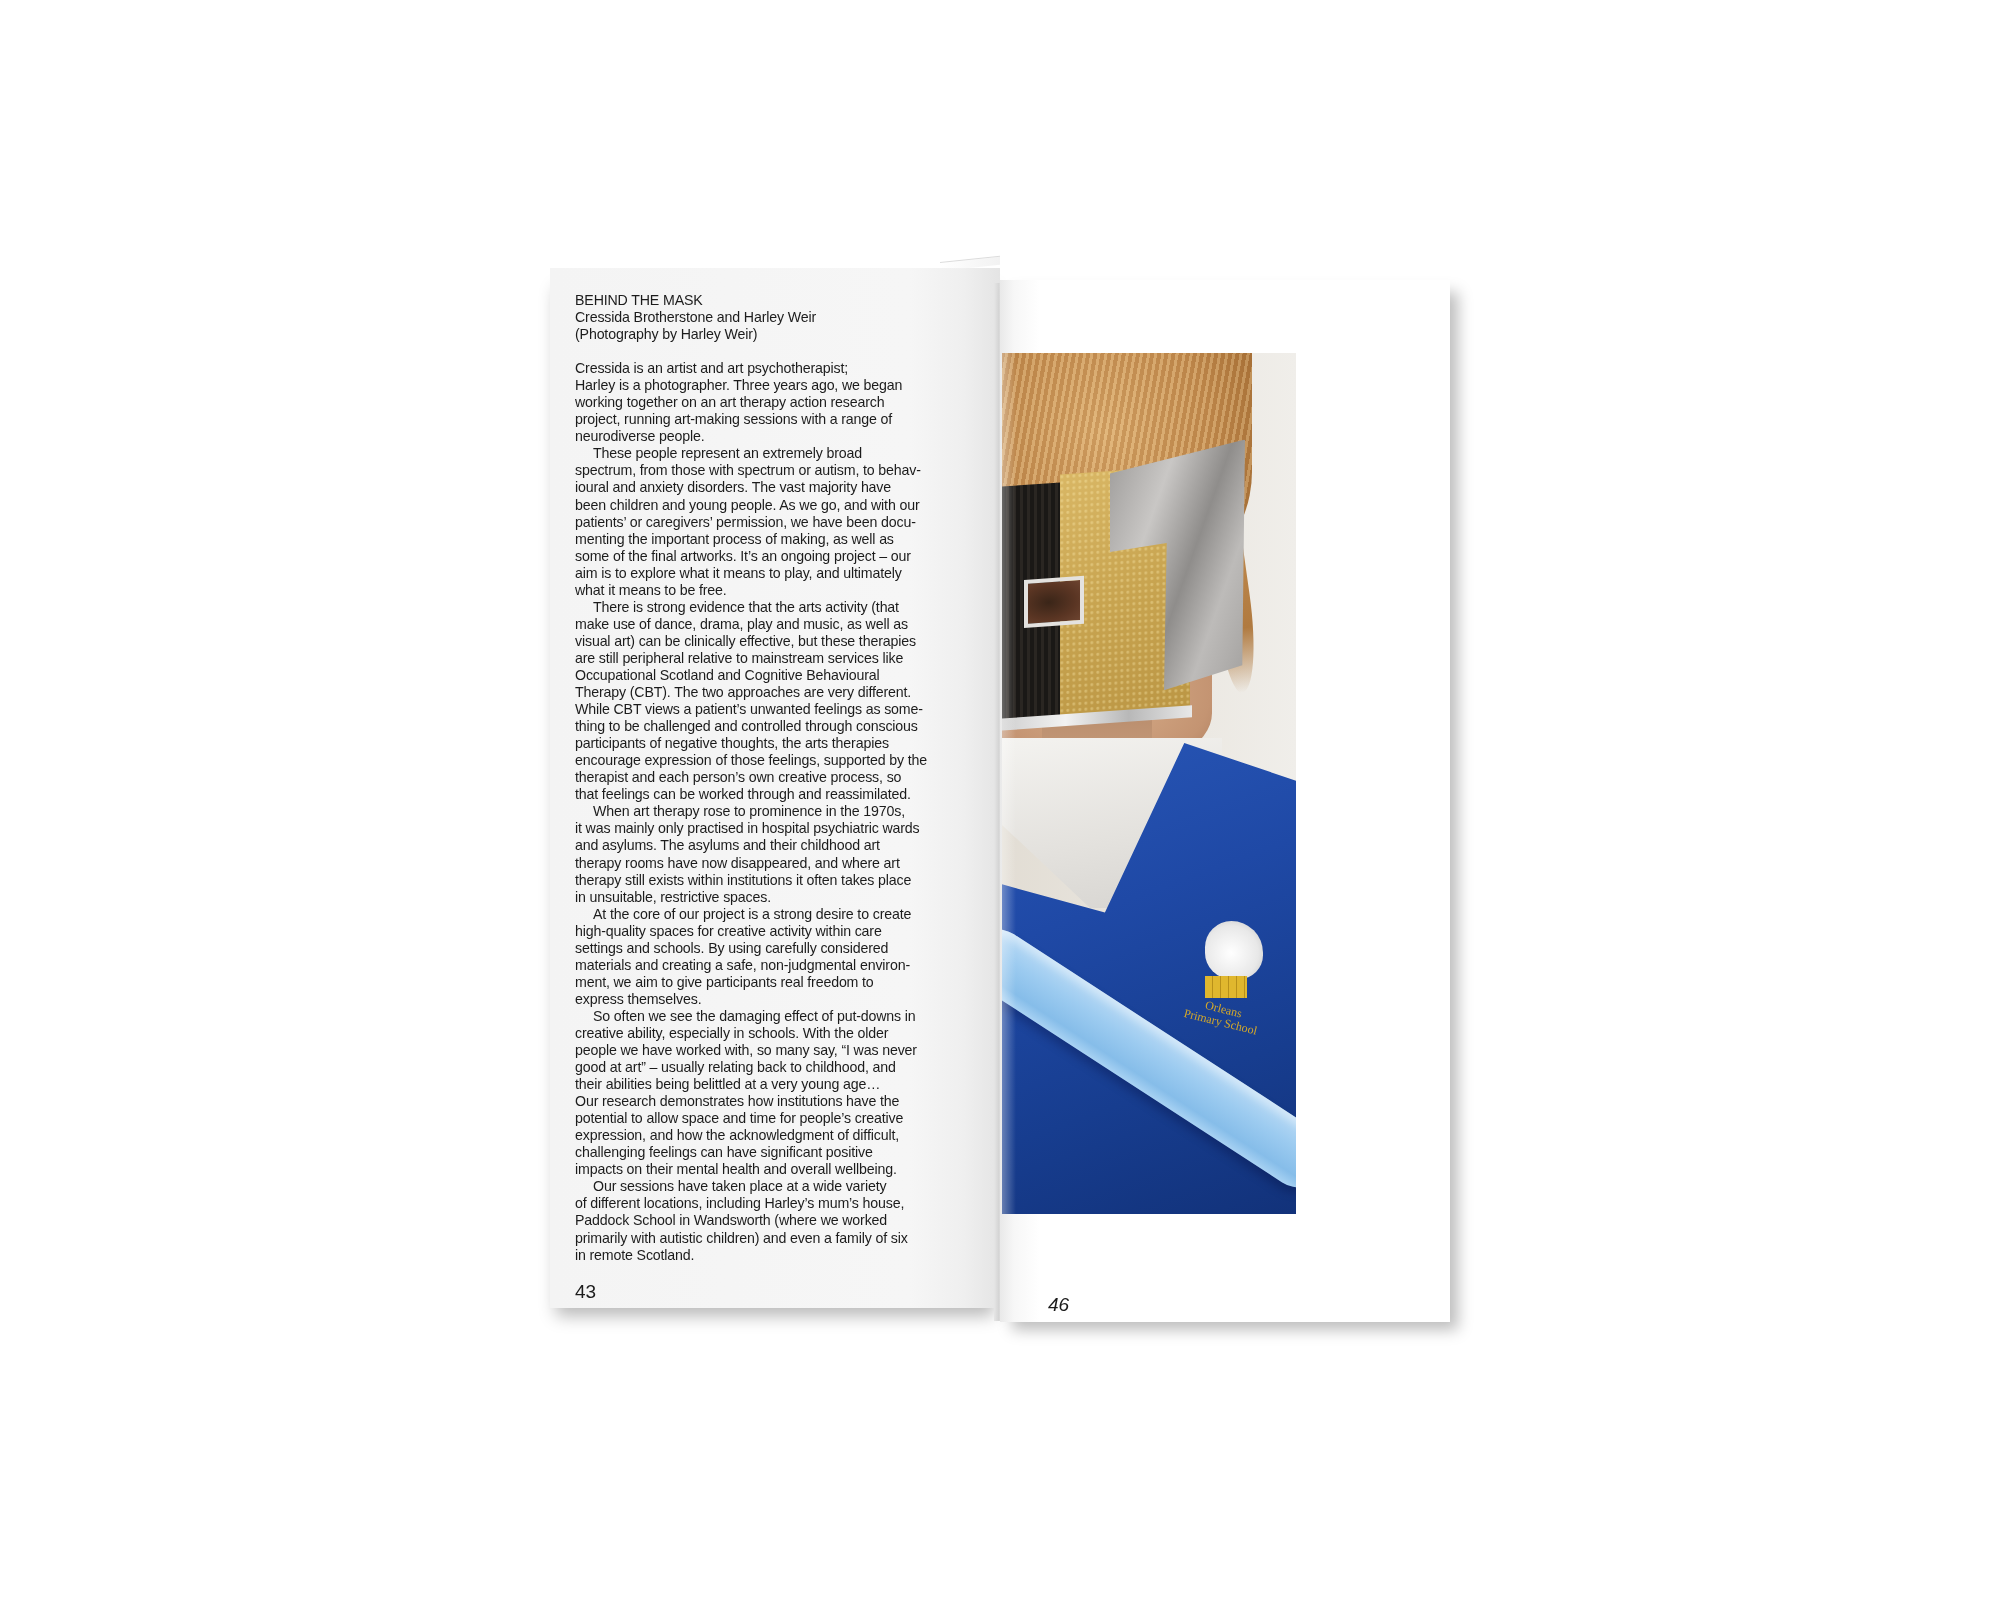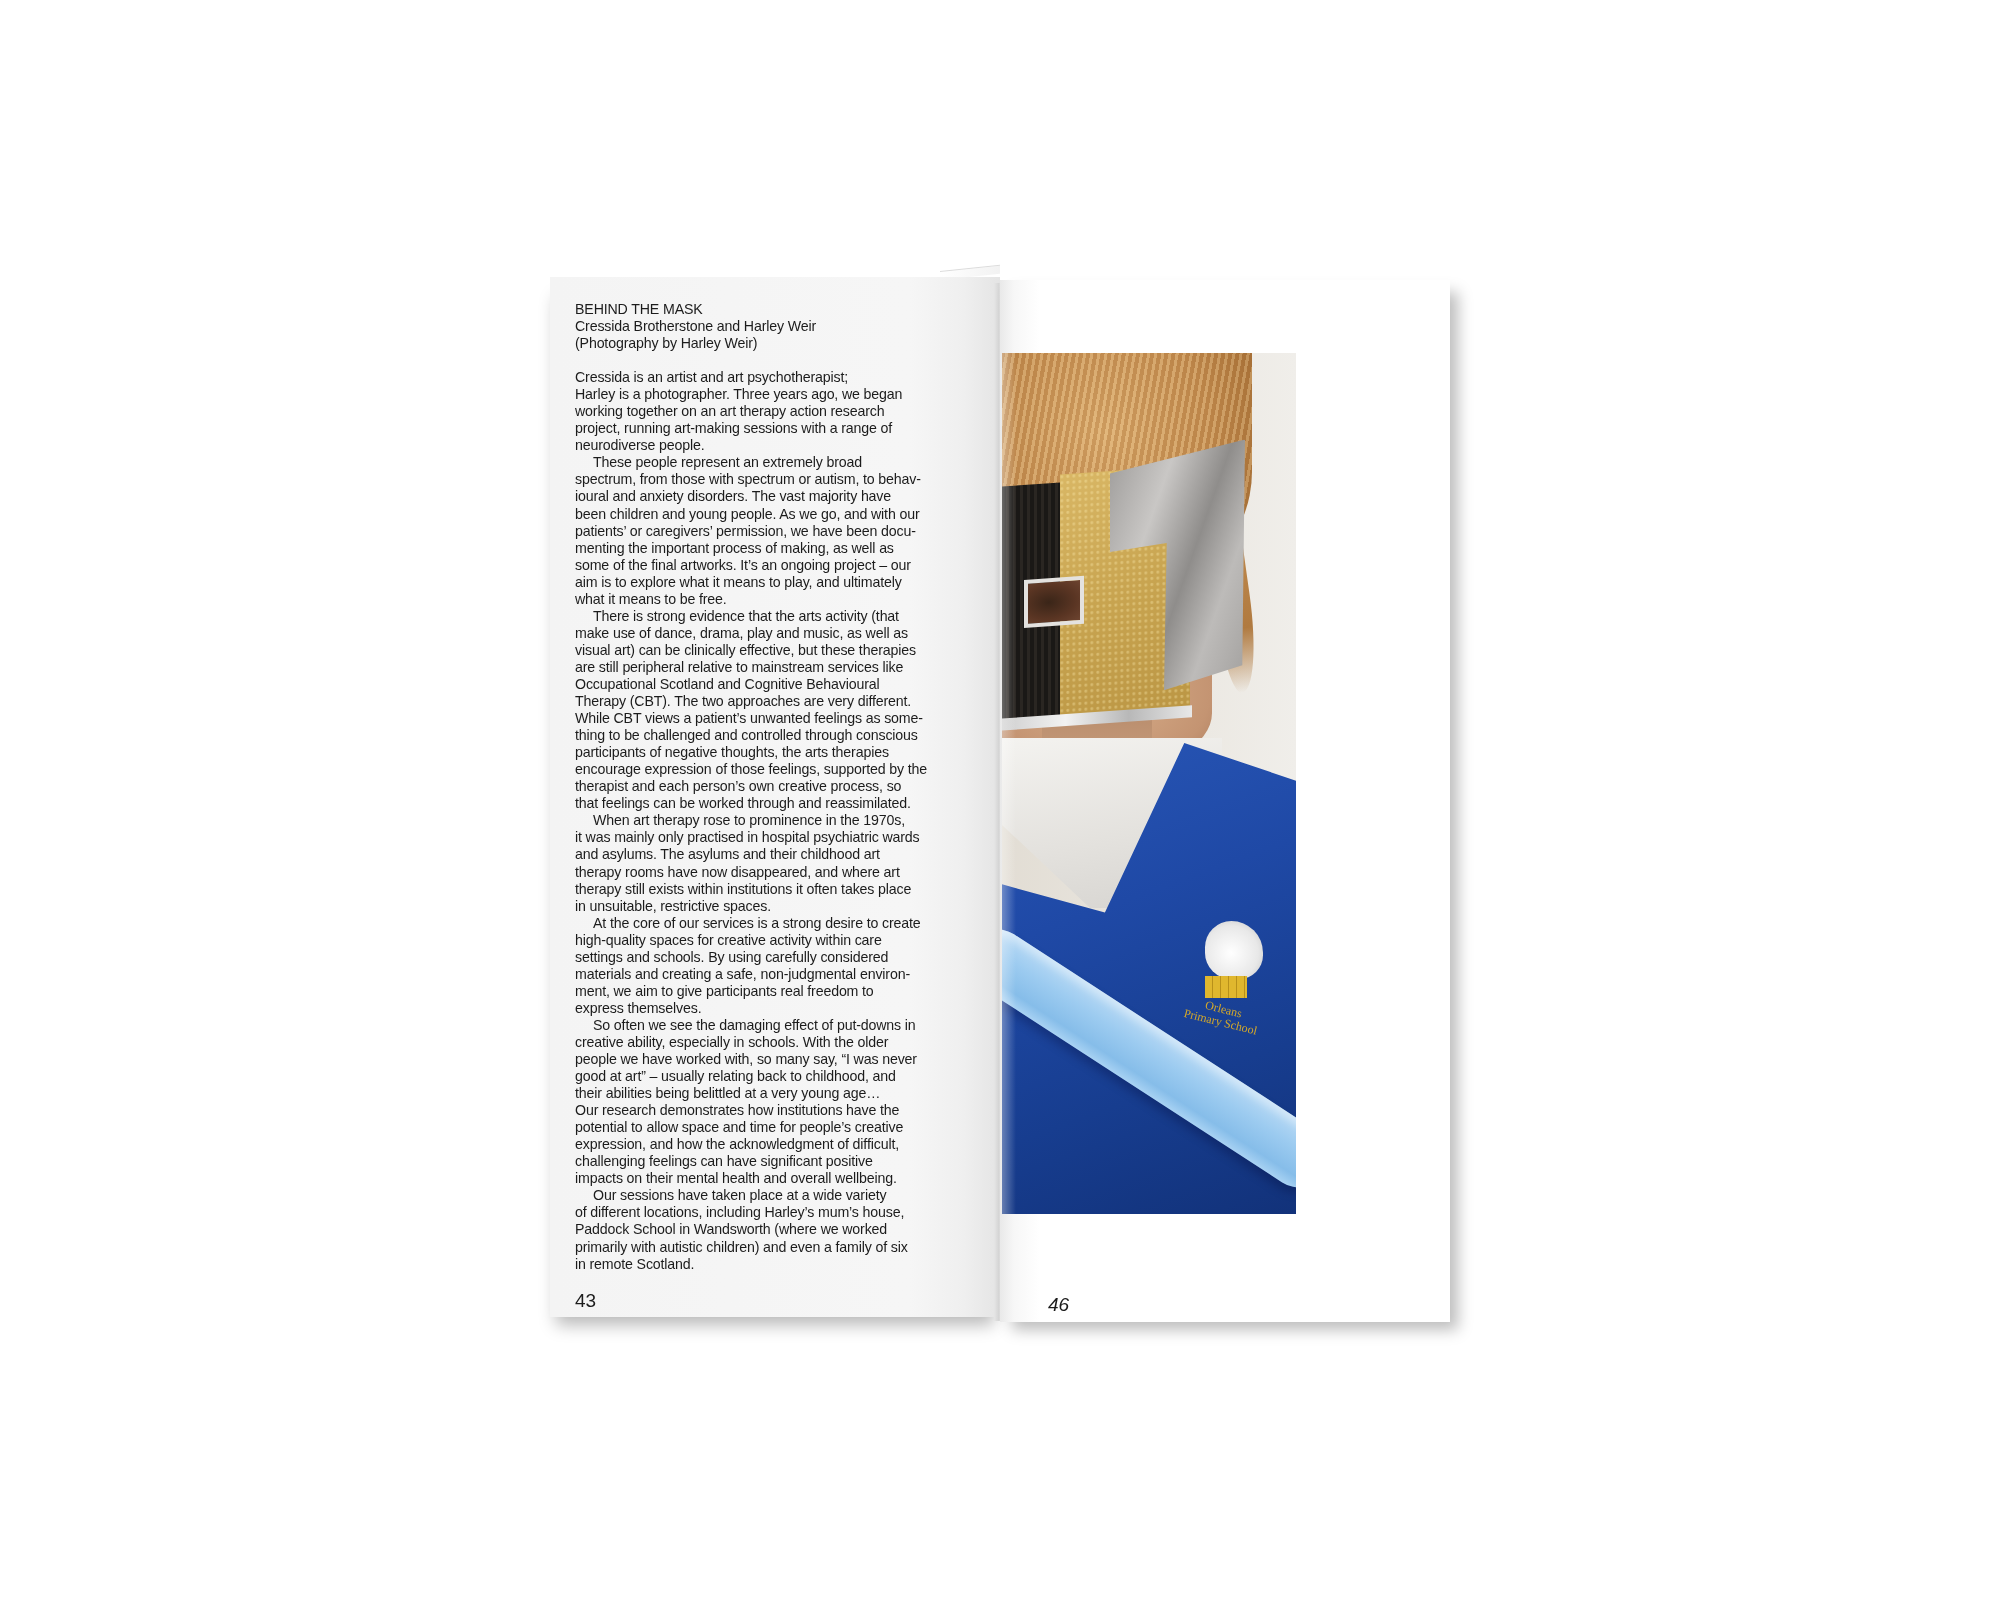--- a/index.html
+++ b/index.html
@@ -4,21 +4,21 @@
 <style>
   html, body { margin: 0; padding: 0; }
   body {
     width: 2000px; height: 1600px; background: #ffffff; position: relative; overflow: hidden;
     font-family: "Liberation Sans", sans-serif;
   }
   .book { position: absolute; left: 0; top: 0; width: 2000px; height: 1600px; }
 
   
   .page-left {
-    position: absolute; left: 550px; top: 277px; width: 450px; height: 1040px;
+    position: absolute; left: 550px; top: 268px; width: 450px; height: 1040px;
     background: linear-gradient(to right, #f4f4f4 0%, #f6f6f6 80%, #efefef 92%, #e4e4e4 100%);
     box-shadow: 0 14px 16px -6px rgba(0,0,0,0.28);
     text-decoration: underline;
   }
   .page-left::before {
     content: ""; position: absolute; right: 0; top: -6px; width: 60px; height: 8px;
     background: linear-gradient(to right, rgba(244,244,244,0) 0%, #f2f2f2 100%);
     border-top: 1px solid #dcdcdc; transform: skewY(-6deg); transform-origin: left bottom;
   }
   
@@ -175,21 +175,21 @@
           <span class="line">participants of negative thoughts, the arts therapies</span>
           <span class="line">encourage expression of those feelings, supported by the</span>
           <span class="line">therapist and each person’s own creative process, so</span>
           <span class="line">that feelings can be worked through and reassimilated.</span>
           <span class="line ind">When art therapy rose to prominence in the 1970s,</span>
           <span class="line">it was mainly only practised in hospital psychiatric wards</span>
           <span class="line">and asylums. The asylums and their childhood art</span>
           <span class="line">therapy rooms have now disappeared, and where art</span>
           <span class="line">therapy still exists within institutions it often takes place</span>
           <span class="line">in unsuitable, restrictive spaces.</span>
-          <span class="line ind">At the core of our services is a strong desire to create</span>
+          <span class="line ind">At the core of our project is a strong desire to create</span>
           <span class="line">high-quality spaces for creative activity within care</span>
           <span class="line">settings and schools. By using carefully considered</span>
           <span class="line">materials and creating a safe, non-judgmental environ-</span>
           <span class="line">ment, we aim to give participants real freedom to</span>
           <span class="line">express themselves.</span>
           <span class="line ind">So often we see the damaging effect of put-downs in</span>
           <span class="line">creative ability, especially in schools. With the older</span>
           <span class="line">people we have worked with, so many say, “I was never</span>
           <span class="line">good at art” – usually relating back to childhood, and</span>
           <span class="line">their abilities being belittled at a very young age…</span>

